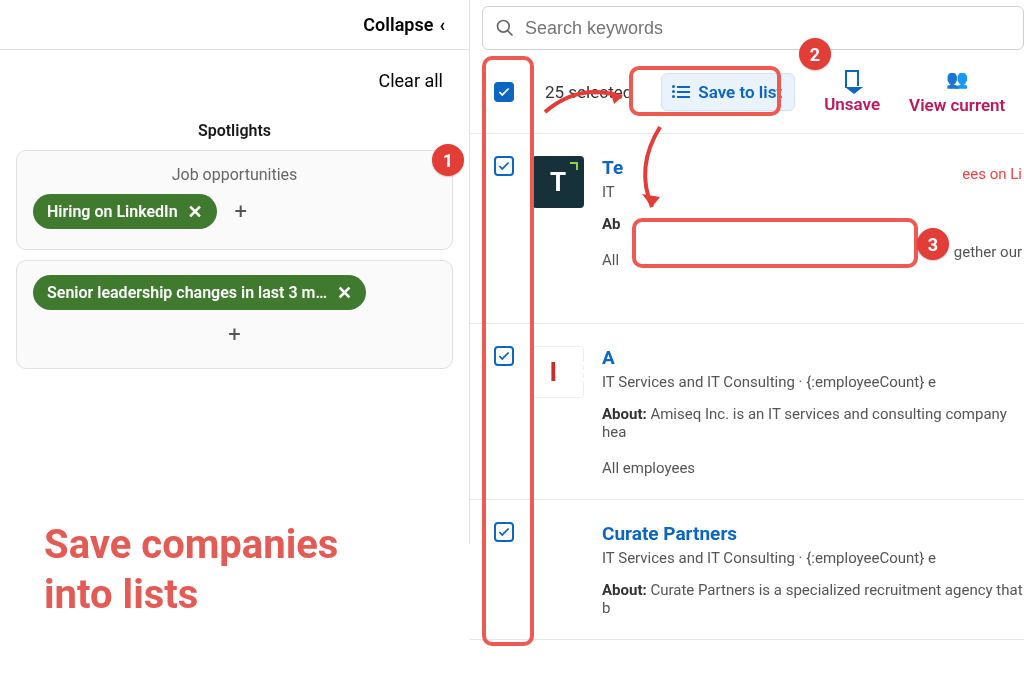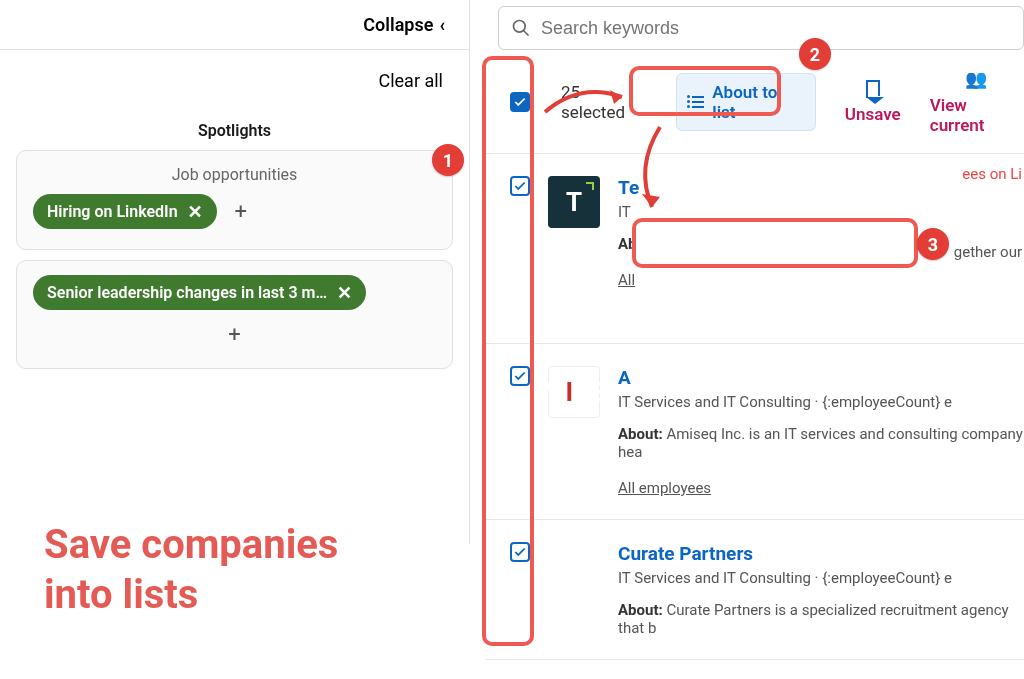--- a/index.html
+++ b/index.html
@@ -48,21 +48,21 @@
   }
   .plus-standalone { margin-top: 10px; }
 
   .headline {
     position: absolute; left: 44px; top: 520px;
     color: #e45a55; font-size: 40px; font-weight: 700; line-height: 1.25;
   }
 
   
   .right-panel {
-    position: absolute; left: 486px; top: 0; right: 0; height: 549px;
+    position: absolute; left: 470px; top: 0; right: 0; height: 549px;
   }
   .search-bar {
     margin: 6px 0 0 12px; height: 44px;
     border: 1px solid #d0d0d0; border-radius: 6px;
     display: flex; align-items: center; gap: 10px; padding: 0 12px;
     color: #666; font-size: 18px;
   }
   .search-bar svg { flex: 0 0 auto; }
   .search-bar input {
     border: none; outline: none; font-size: 18px; color: #333; width: 100%;
@@ -134,21 +134,21 @@
   .result .logo {
     width: 52px; height: 52px; border-radius: 4px;
     display: flex; align-items: center; justify-content: center;
     font-weight: 700; color: #fff; font-size: 26px;
   }
   .result .body { flex: 1; min-width: 0; }
   .result .title { color: #0a66c2; font-weight: 700; font-size: 19px; }
   .result .sub { color: #555; font-size: 15px; margin-top: 4px; }
   .result .about { color: #555; font-size: 15px; margin-top: 14px; }
   .result .about b { color: #333; font-weight: 700; }
-  .result .all-emp { color: #555; font-size: 15px; margin-top: 18px; font-weight: 400; text-decoration: underline; }
+  .result .all-emp { color: #555; font-size: 15px; margin-top: 18px; font-weight: 400; }
 
   
   .logo-t { background: #17313b; position: relative; }
   .logo-t::after { content: ""; position: absolute; top: 6px; right: 6px; width: 6px; height: 6px; border-top: 2px solid #8fd14a; border-right: 2px solid #8fd14a; }
   .logo-amiseq {
     background: #fff; color: #333; font-size: 11px; letter-spacing: 0.5px;
     border: 1px solid #eee; font-weight: 700;
   }
   .logo-amiseq span.red { color: #cc2b2b; }
   .logo-squirrel { background: transparent; color: #6b3fa0; font-size: 44px; }
@@ -233,21 +233,21 @@
     </span>
     <span class="selected-text">25 selected</span>
 
     <span class="save-to-list-btn">
       <span class="bars">
           <span></span>
           <span class="dot1"></span>
           <span class="dot2"></span>
           <span class="dot3"></span>
         </span>
-      <span>About to list</span>
+      <span>Save to list</span>
     </span>
 
     <span class="blue">
       <span class="bookmark-icon"></span>
       <span>Unsave</span>
     </span>
 
     <span class="blue">
       <span class="people-icon">👥</span>
       <span>View current</span>

